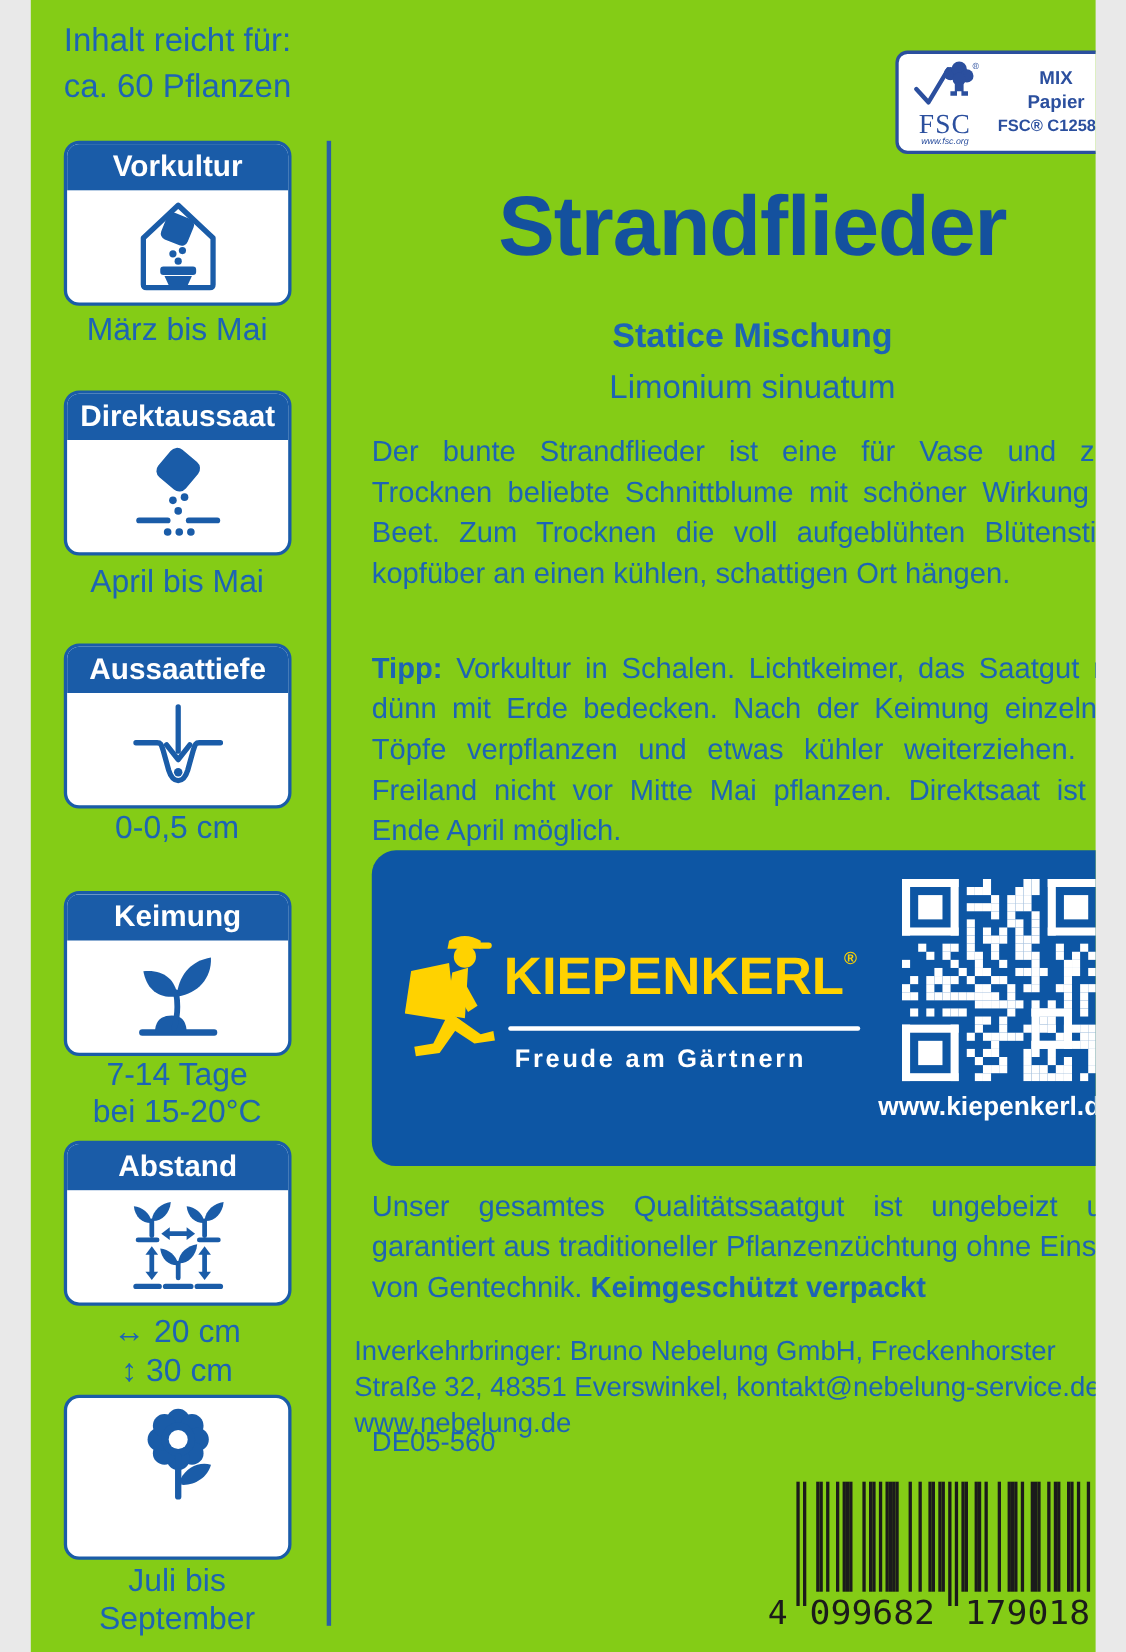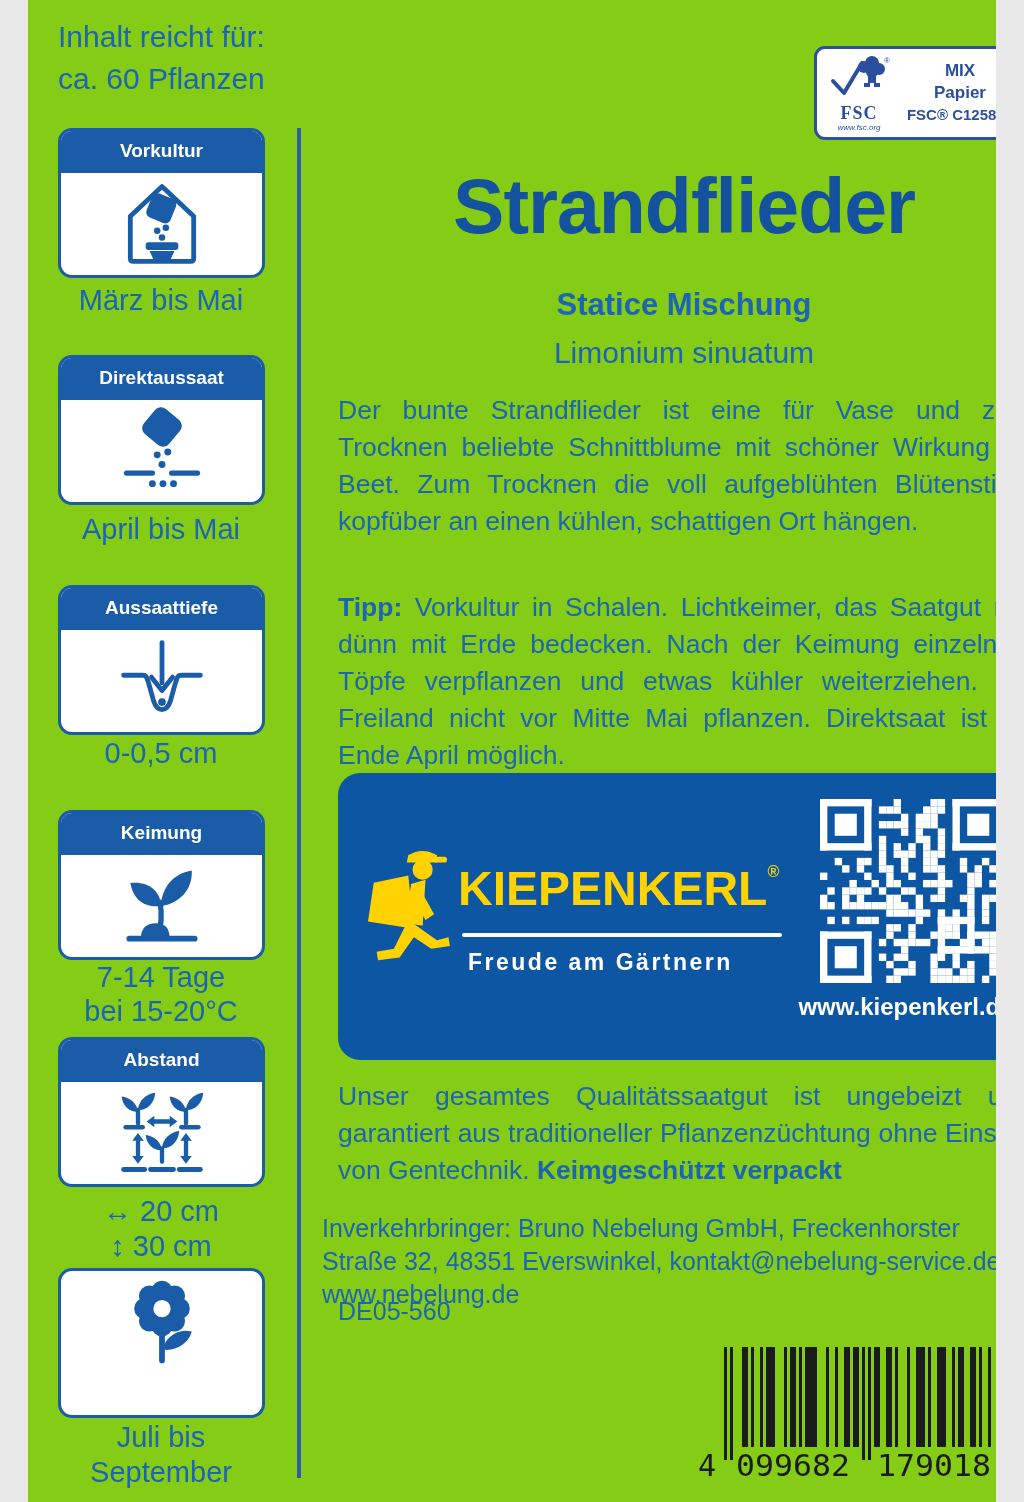--- a/index.html
+++ b/index.html
@@ -9,31 +9,31 @@
   #photo-edge{position:absolute;left:0;top:0;width:1024px;height:7px;
     background:linear-gradient(90deg,#5d5668 0%,#7a7360 6%,#4f5b43 11%,#b7aec0 16%,#6b5f7d 22%,
       #8d8472 28%,#casad0 30%,#ded8e2 34%,#6f7a5a 40%,#a79fb3 47%,#f2f0f4 55%,#e7e4ea 63%,
       #b4aa9a 68%,#f5f3f6 75%,#8f86a0 82%,#ececf0 90%,#7d7566 96%,#f7f6f8 100%);}
   
   #content-note{position:absolute;left:30px;top:16px;font-size:30px;line-height:42px;font-weight:500;}
   
   #fsc{position:absolute;left:786px;top:46px;width:202px;height:88px;border:3px solid #2b4f9e;
        border-radius:11px;background:#fff;display:flex;align-items:center;color:#2b4f9e;}
   #fsc .left{width:84px;text-align:center;position:relative;padding-top:2px;}
-  #fsc .acr{font-family:"Liberation Serif",serif;font-weight:700;font-size:18px;line-height:20px;letter-spacing:1px;}
+  #fsc .acr{font-family:"Liberation Serif",serif;font-weight:400;font-size:25px;line-height:20px;letter-spacing:1px;}
   #fsc .url{font-size:8px;line-height:10px;font-style:italic;}
   #fsc .right{flex:1;text-align:center;font-weight:700;}
   #fsc .right div{line-height:22px;}
   #fsc .mix{font-size:17px;}
   #fsc .pap{font-size:17px;}
   #fsc .lic{font-size:15px;}
   
   .card{position:absolute;left:30px;width:207px;height:150px;border:3.5px solid #1a5ca8;
         border-radius:14px;background:#fff;overflow:hidden;box-sizing:border-box;}
-  .card .hd{background:#1a5ca8;color:#fff;font-weight:700;font-size:19px;text-align:center;
+  .card .hd{background:#1a5ca8;color:#fff;font-weight:700;font-size:27px;text-align:center;
         height:42px;line-height:40px;}
   .card .bd{height:101px;display:flex;align-items:center;justify-content:center;}
   .cap{position:absolute;left:2px;width:262px;text-align:center;font-size:29px;line-height:34px;font-weight:500;}
   #divider{position:absolute;left:269px;top:128px;width:3.5px;height:1350px;background:#2a5ea8;}
   
   #title{position:absolute;left:300px;top:162px;width:712px;text-align:center;
          font-family:Liberation Sans, sans-serif;font-weight:700;font-size:77px;color:#14519e;letter-spacing:-1px;}
   #subtitle{position:absolute;left:300px;top:287px;width:712px;text-align:center;font-weight:700;font-size:31px;}
   #botanical{position:absolute;left:300px;top:336px;width:712px;text-align:center;font-size:30px;font-weight:400;}
   .para{position:absolute;left:310px;width:694px;font-size:26.5px;line-height:37px;font-weight:500;

